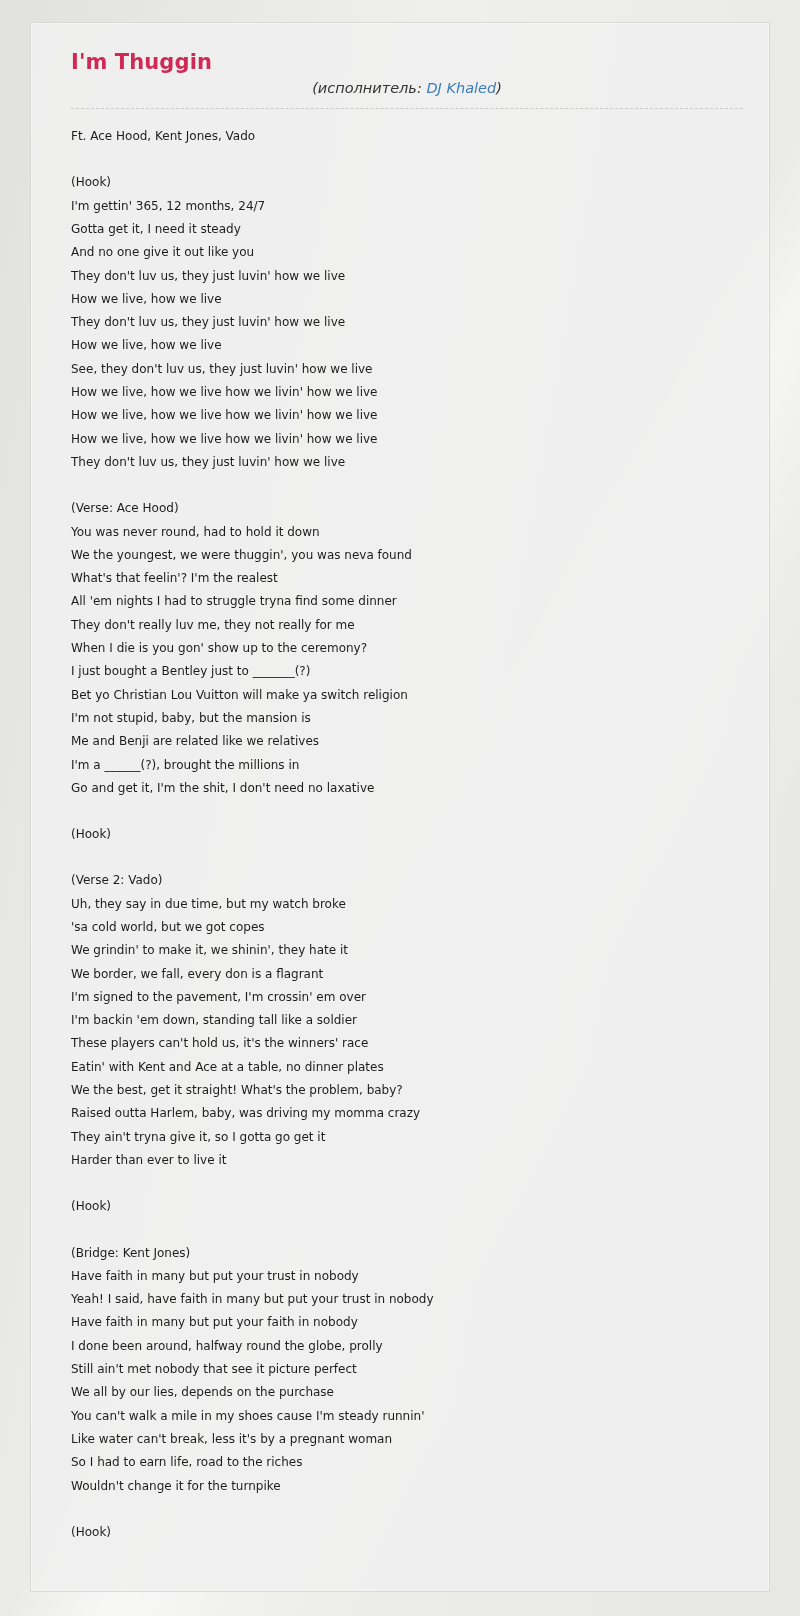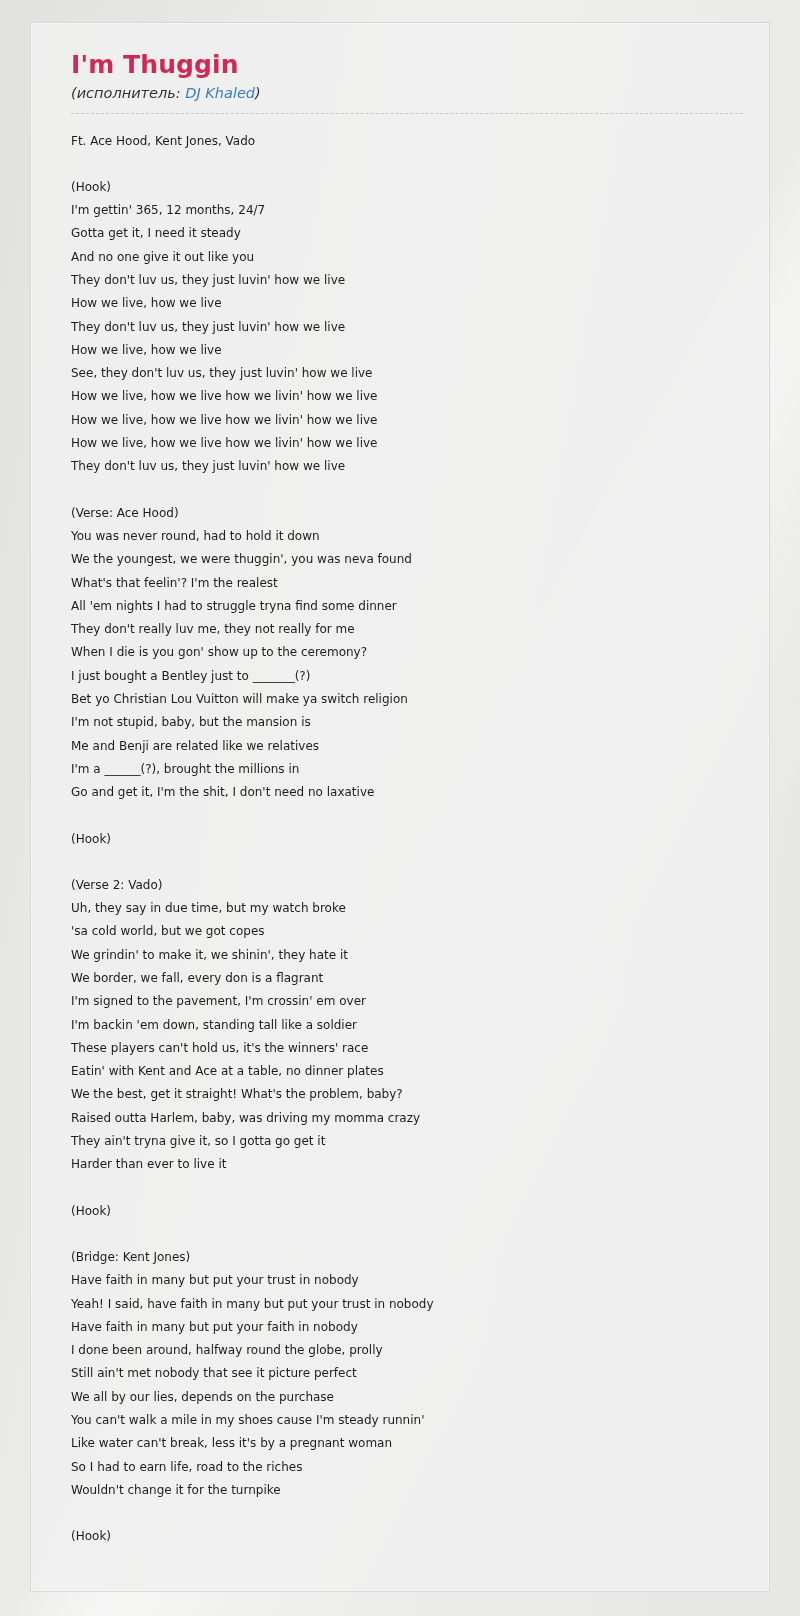--- a/index.html
+++ b/index.html
@@ -28,33 +28,34 @@
     margin: 22px 30px 0 30px;
     background: rgba(240,240,240,0.90);
     border: 1px solid #d8d8d6;
     box-shadow: 0 0 0 1px rgba(255,255,255,0.4) inset;
     padding: 24px 26px 30px 26px;
     box-sizing: border-box;
     min-height: 1570px;
   }
   .song-title {
     color: #cf2a55;
-    font-size: 25px;
+    font-size: 21px;
     font-weight: bold;
     line-height: 1.1;
     margin: 4px 0 6px 14px;
     letter-spacing: 0.1px;
   }
   .artist-line {
     margin: 0 0 10px 14px;
     font-size: 14.5px;
     color: #333;
     font-style: italic;
     padding-bottom: 12px;
     border-bottom: 1px dashed #c9c9c7;
+    text-align: center;
   }
   .artist-line .paren { font-style: italic; color:#333; }
   .artist-link {
     color: #3a7dbd;
     text-decoration: none;
     font-style: italic;
   }
   .lyrics {
     margin: 16px 0 0 14px;
     font-size: 12px;

